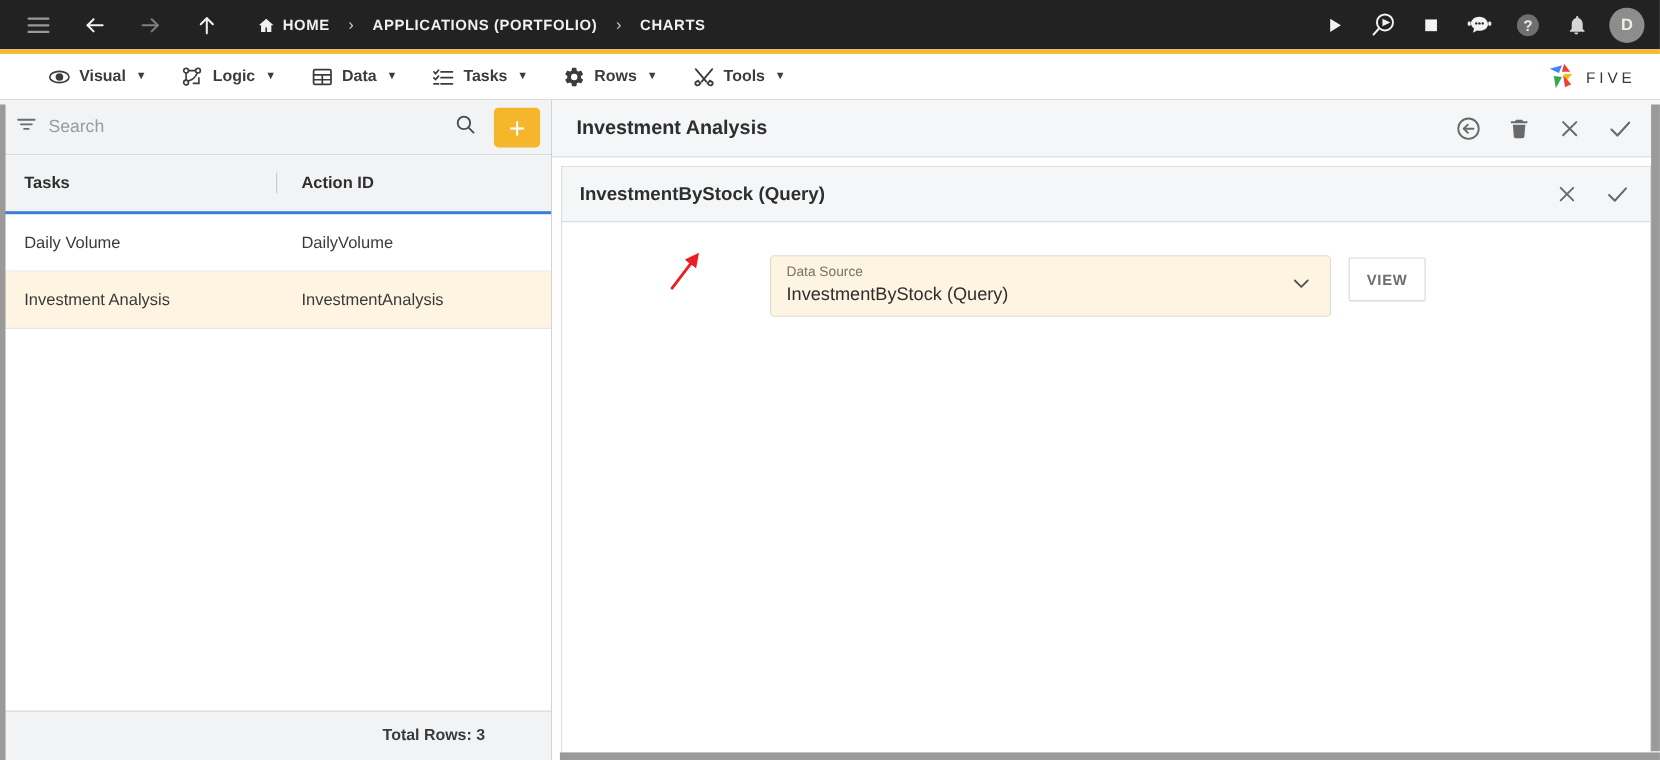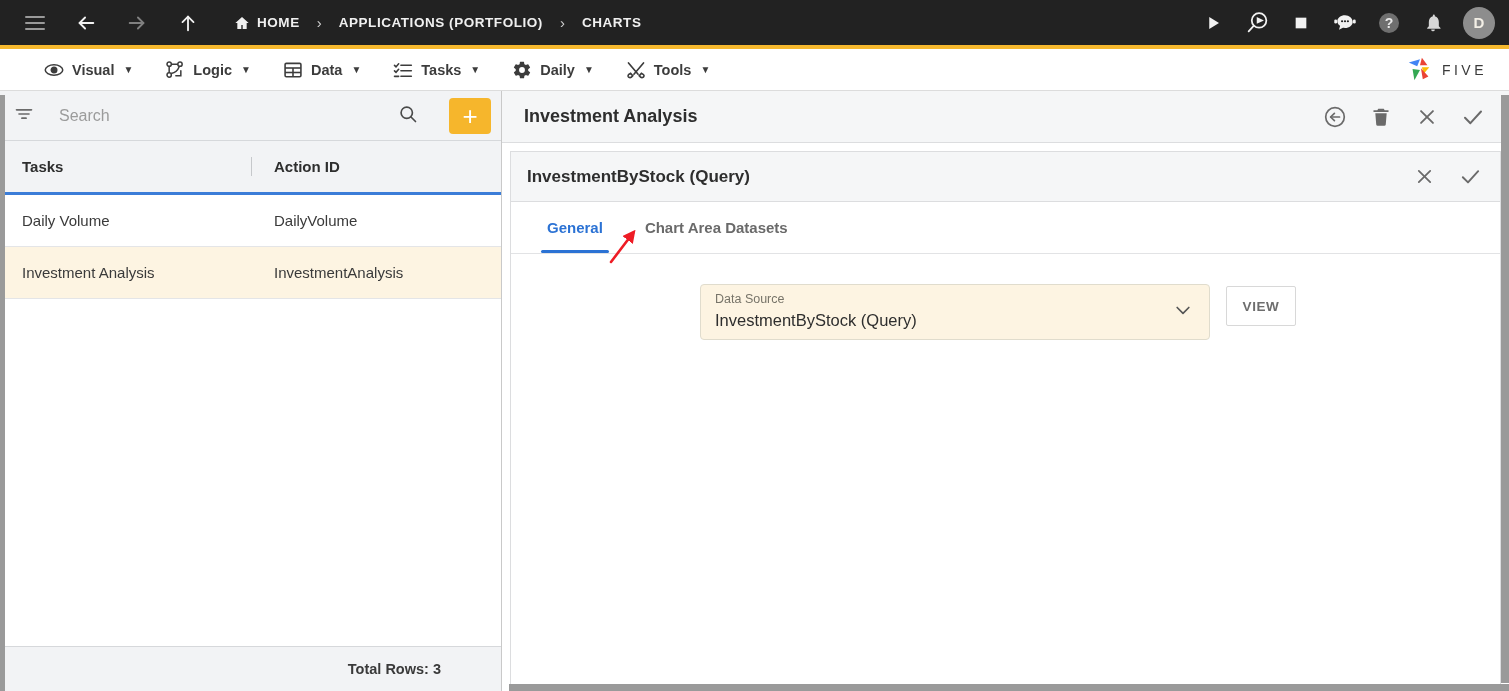--- a/index.html
+++ b/index.html
@@ -63,21 +63,21 @@
   
   .body { flex: 1; display: flex; min-height: 0; background: #ffffff; }
 
   
   .left {
     width: 502px; flex: none; display: flex; flex-direction: column;
     border-right: 1px solid #c9c9c9; background: #ffffff; min-height: 0;
   }
   .searchrow {
     height: 50px; display: flex; align-items: center; background: #f2f3f5;
-    border-bottom: 1px solid #d6d8db; padding: 0 10px 0 14px; gap: 25px; flex: none;
+    border-bottom: 1px solid #d6d8db; padding: 0 10px 0 14px; gap: 10px; flex: none;
   }
   .filter-ico { flex: none; cursor: pointer; }
   .search-input {
     flex: 1; border: none; outline: none; background: transparent;
     font-family: "Liberation Sans", sans-serif; font-size: 16px; color: #3c3c3c;
   }
   .search-input::placeholder { color: #9b9b9b; }
   .srch-ico { flex: none; cursor: pointer; padding: 0 6px; }
   .add-btn {
     width: 42px; height: 36px; background: #F6B62C; border-radius: 4px; flex: none;
@@ -333,21 +333,21 @@
           <line x1="9.5" y1="19.4" x2="22" y2="19.4"></line>
         </svg>
       <span>Tasks</span>
       <span class="caret">▼</span>
     </div>
 
     <div class="menu-item">
       <svg width="20" height="20" viewBox="0 0 24 24" fill="#3c3c3c">
           <path d="M19.4 13c.04-.32.06-.66.06-1s-.02-.68-.07-1l2.11-1.63a.5.5 0 0 0 .12-.64l-2-3.46a.5.5 0 0 0-.6-.22l-2.49 1a7.3 7.3 0 0 0-1.73-1l-.38-2.65A.5.5 0 0 0 14 2h-4a.5.5 0 0 0-.5.42l-.37 2.65c-.63.26-1.2.6-1.73 1l-2.5-1a.5.5 0 0 0-.6.22l-2 3.46c-.12.2-.07.47.12.64L4.54 11c-.05.32-.08.66-.08 1s.03.68.08 1l-2.11 1.63a.5.5 0 0 0-.12.64l2 3.46c.12.22.37.3.6.22l2.5-1c.52.4 1.1.74 1.72 1l.38 2.65c.03.24.24.42.49.42h4c.25 0 .46-.18.5-.42l.37-2.65c.63-.26 1.2-.6 1.73-1l2.49 1c.23.08.48 0 .6-.22l2-3.46a.5.5 0 0 0-.12-.64zM12 15.5A3.5 3.5 0 1 1 15.5 12 3.5 3.5 0 0 1 12 15.5z"></path>
         </svg>
-      <span>Daily</span>
+      <span>Rows</span>
       <span class="caret">▼</span>
     </div>
 
     <div class="menu-item">
       <svg width="20" height="20" viewBox="0 0 24 24" fill="none" stroke="#3c3c3c" stroke-width="2" stroke-linecap="round">
           <path d="M3 3.5l11.5 13.5"></path>
           <path d="M21 3.5L9.5 17"></path>
           <path d="M2.6 19.6a2.5 2.5 0 0 0 3.6 1.2l1.9-1.9-2.6-2.9-2.5 1.6a2.2 2.2 0 0 0-.4 2z"></path>
           <path d="M21.4 19.6a2.5 2.5 0 0 1-3.6 1.2l-1.9-1.9 2.6-2.9 2.5 1.6c.6.4.7 1.3.4 2z"></path>
         </svg>
@@ -451,24 +451,20 @@
                 </svg>
             </div>
             <div class="pa-ico">
               <svg width="23" height="23" viewBox="0 0 24 24" fill="none" stroke="#6a6a6a" stroke-width="2" stroke-linecap="round" stroke-linejoin="round">
                   <polyline points="4,12.8 9.4,18.2 20,6.5"></polyline>
                 </svg>
             </div>
           </div>
         </div>
 
-        <div class="tabs">
-          <div class="tab active">General</div>
-          <div class="tab">Chart Area Datasets</div>
-        </div>
 
         <div class="form-area">
           <div class="field-row">
 
             <div class="select-field">
               <div class="sf-label">Data Source</div>
               <div class="sf-value">InvestmentByStock (Query)</div>
               <span class="sf-caret">
                 <svg width="20" height="20" viewBox="0 0 24 24" fill="none" stroke="#555" stroke-width="2" stroke-linecap="round" stroke-linejoin="round">
                     <polyline points="5,9 12,16 19,9"></polyline>

